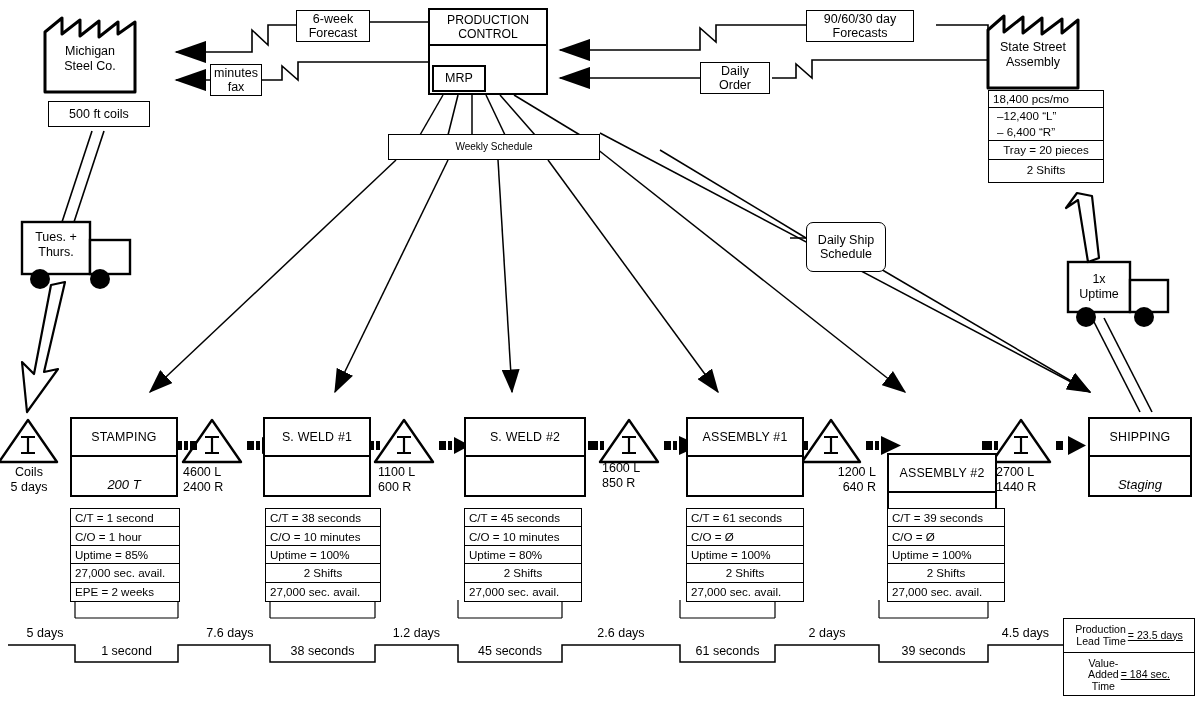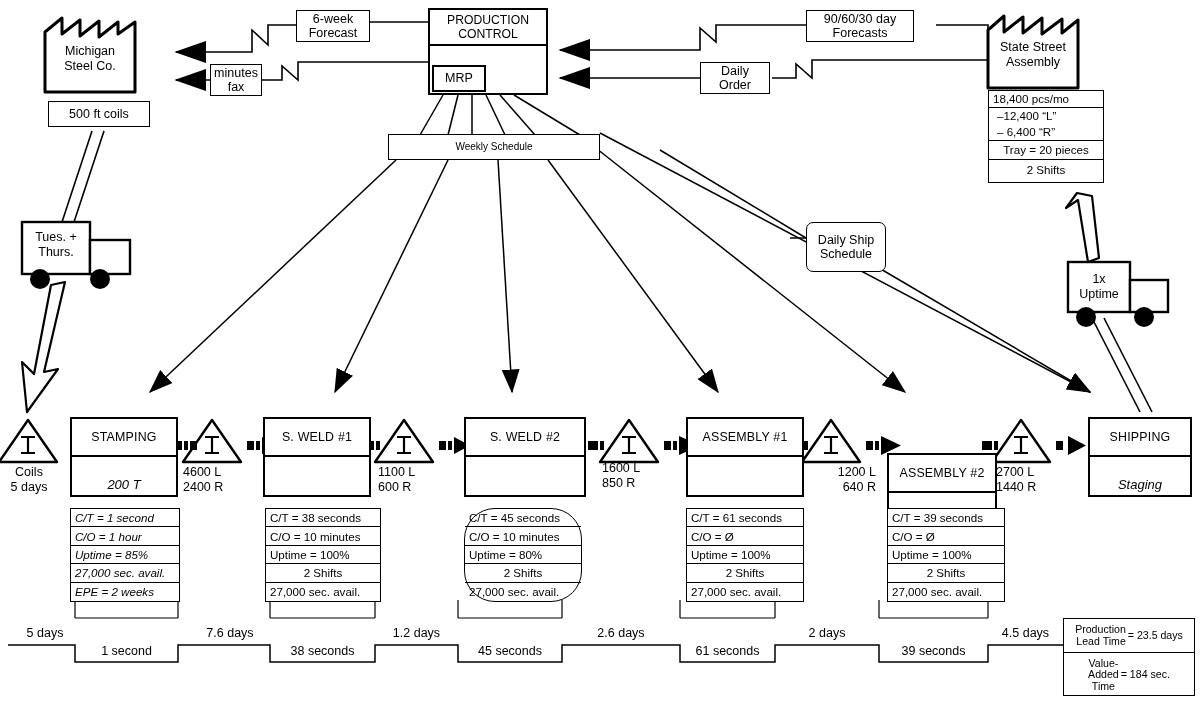--- a/index.html
+++ b/index.html
@@ -20,21 +20,21 @@
              display:flex;align-items:center;justify-content:center;
              font-size:12.4px;letter-spacing:.2px;}
   .proc .bdy{display:flex;align-items:center;justify-content:center;height:calc(100% - 21px);
              font-size:13px;font-style:italic;}
   .summary{position:absolute;box-sizing:border-box;border:1.6px solid #000;background:#fff;}
   .summary .srow{box-sizing:border-box;border-bottom:1.6px solid #000;
                  display:flex;align-items:center;justify-content:center;gap:2px;
                  font-size:10.6px;line-height:1.08;}
   .summary .srow:last-child{border-bottom:none;}
   .summary .k{text-align:right;}
-  .summary .v{white-space:nowrap;}
+  .summary .v{white-space:nowrap;text-decoration:underline;}
 </style>
 </head>
 <body>
 
 <div id="stage">
 
   <svg class="layer" viewBox="0 0 1200 705">
     <defs>
       <marker id="solidArrow" markerWidth="16" markerHeight="12" refX="15" refY="6" orient="auto">
         <path d="M0,0 L16,6 L0,12 Z" fill="#000"></path>
@@ -279,35 +279,35 @@
   </div>
   <div class="proc" style="left:887px;top:417px;width:110px;height:80px;margin-top:36px;">
     <div class="ttl">ASSEMBLY #2</div>
     <div class="bdy"></div>
   </div>
   <div class="proc" style="left:1088px;top:417px;width:104px;height:80px;">
     <div class="ttl">SHIPPING</div>
     <div class="bdy" style="font-style:italic;">Staging</div>
   </div>
 
-  <div class="datatable" style="left:70px;top:508px;width:110px;height:94px;font-style:italic;">
+  <div class="datatable" style="left:70px;top:508px;width:110px;height:94px;">
     <div class="row">C/T = 1 second</div>
     <div class="row">C/O =  1 hour</div>
     <div class="row">Uptime = 85%</div>
     <div class="row">27,000 sec. avail.</div>
     <div class="row">EPE = 2 weeks</div>
   </div>
   <div class="datatable" style="left:265px;top:508px;width:116px;height:94px;">
     <div class="row">C/T = 38 seconds</div>
     <div class="row">C/O =  10 minutes</div>
     <div class="row">Uptime = 100%</div>
     <div class="row ctr">2 Shifts</div>
     <div class="row">27,000 sec. avail.</div>
   </div>
-  <div class="datatable" style="left:464px;top:508px;width:118px;height:94px;border-radius:31px;">
+  <div class="datatable" style="left:464px;top:508px;width:118px;height:94px;">
     <div class="row">C/T = 45 seconds</div>
     <div class="row">C/O =  10 minutes</div>
     <div class="row">Uptime = 80%</div>
     <div class="row ctr">2 Shifts</div>
     <div class="row">27,000 sec. avail.</div>
   </div>
   <div class="datatable" style="left:686px;top:508px;width:118px;height:94px;">
     <div class="row">C/T = 61 seconds</div>
     <div class="row">C/O =  Ø</div>
     <div class="row">Uptime = 100%</div>

